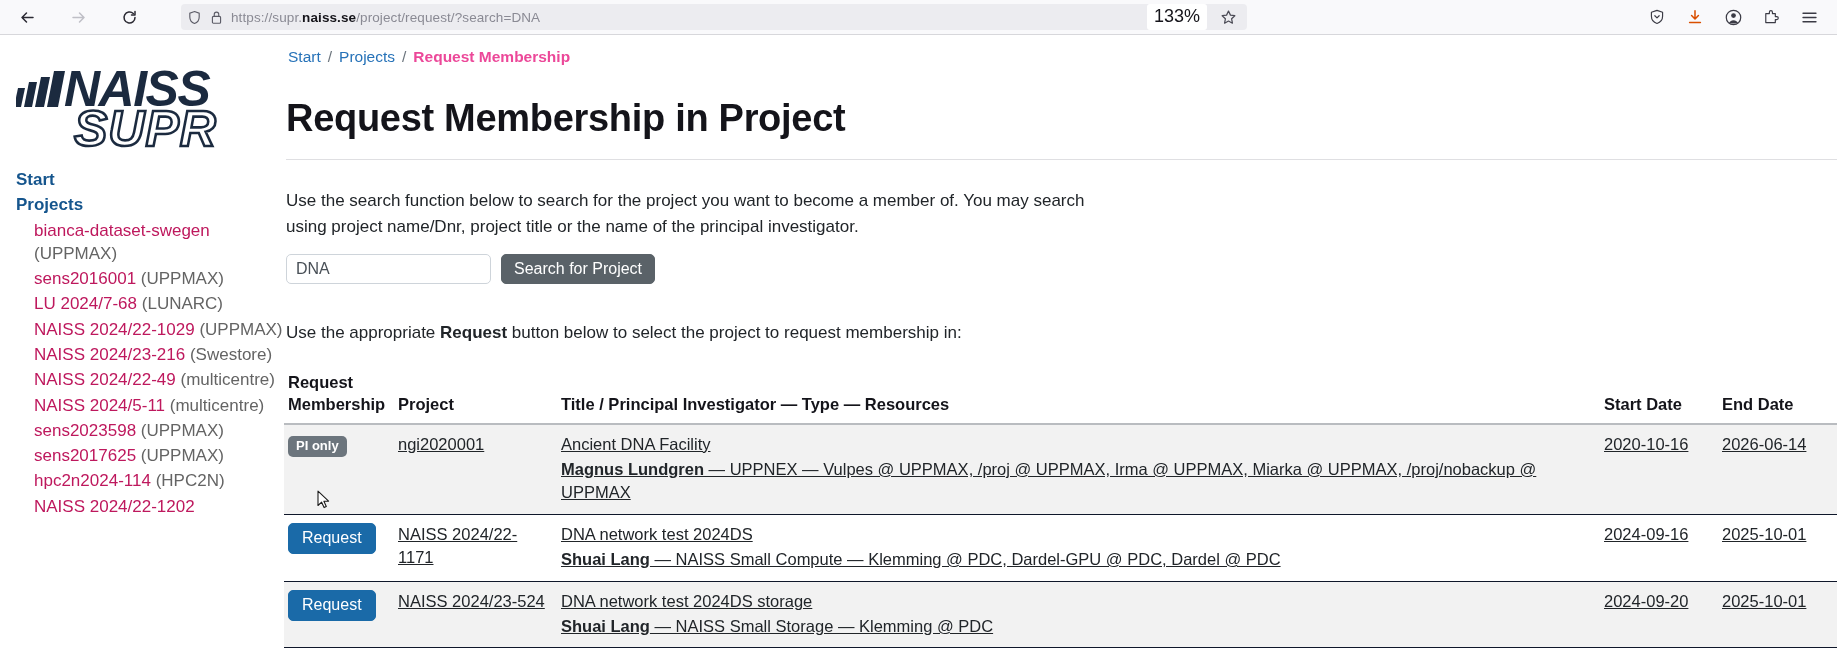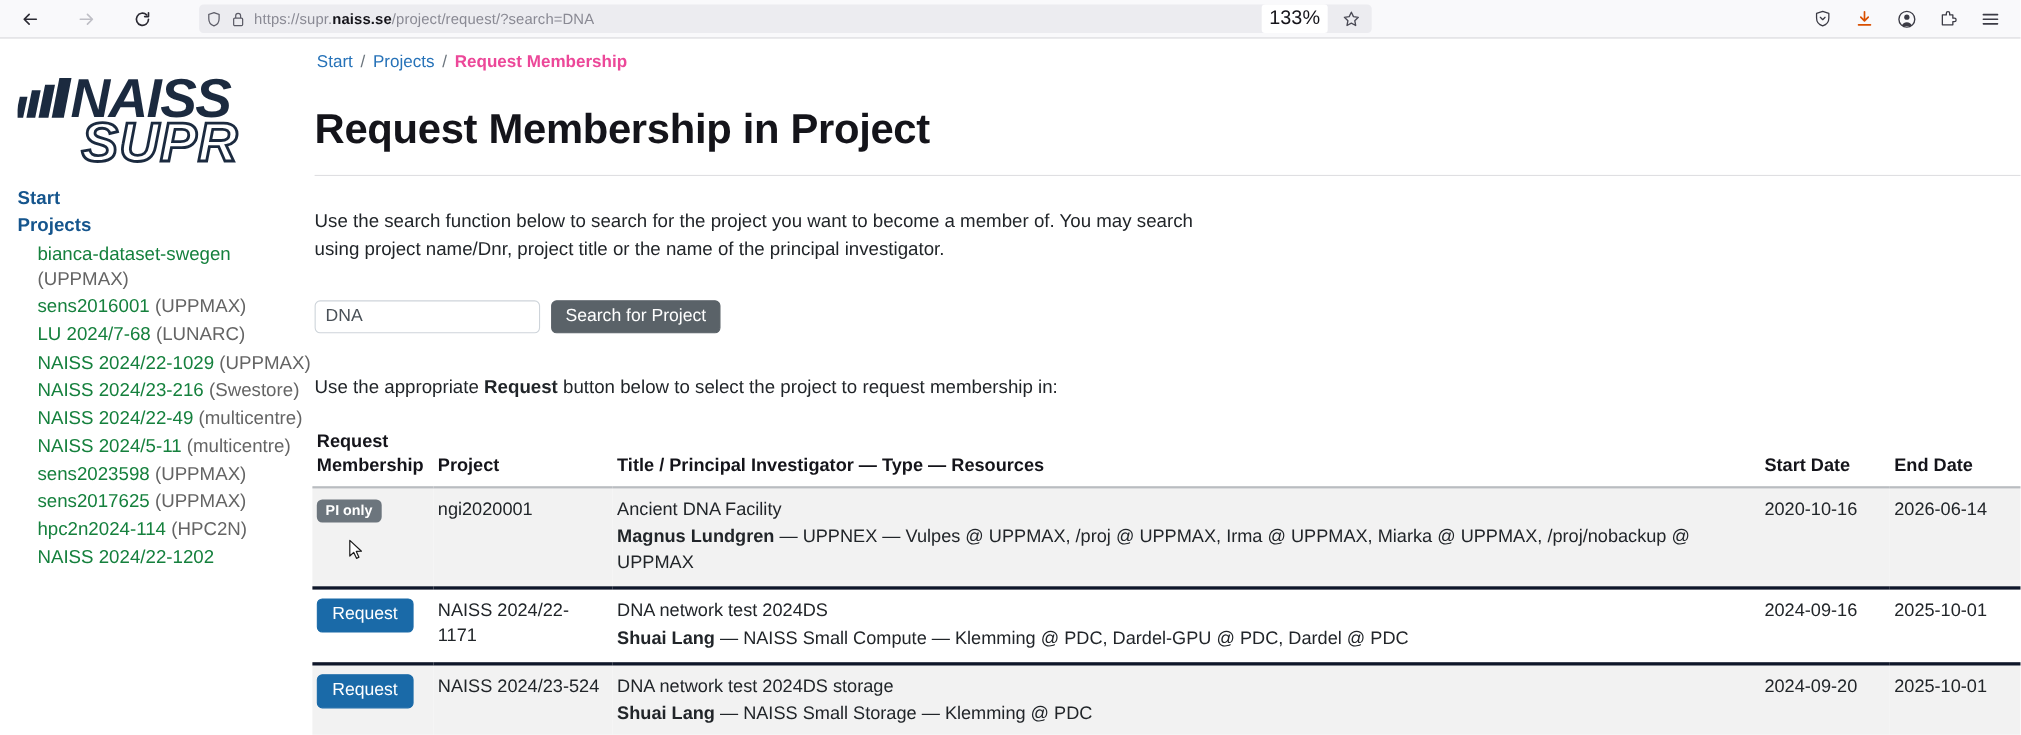--- a/index.html
+++ b/index.html
@@ -105,21 +105,21 @@
     padding: 1px 0 1px 16px;
     line-height: 1.37;
   }
   .nav-top a { color: #15558d; text-decoration: none; }
   .nav-sub {
     font-size: 17px;
     padding: 1px 0 1px 34px;
     line-height: 1.37;
     color: #6c6c6c;
   }
-  .nav-sub a { color: #15803d; text-decoration: none; }
+  .nav-sub a { color: #be185d; text-decoration: none; }
   .nav-sub .ctr { color: #646464; }
 
   
   .main {
     flex: 1;
     padding: 0;
     min-width: 0;
     position: relative;
   }
   .crumbs {
@@ -153,21 +153,21 @@
     line-height: 1.53;
     margin: 28px 0 0 2px;
     max-width: 830px;
   }
   .para b { font-weight: 700; }
 
   .search-row {
     display: flex;
     align-items: center;
     gap: 10px;
-    margin: 33px 0 0 2px;
+    margin: 14px 0 0 2px;
   }
   .search-input {
     width: 205px;
     height: 30px;
     border: 1px solid #ced4da;
     border-radius: 5px;
     font-size: 16px;
     padding: 0 9px;
     color: #495057;
     font-family: "Liberation Sans", sans-serif;
@@ -203,22 +203,23 @@
     vertical-align: bottom;
     font-weight: 700;
     padding: 3px 6px 7px 4px;
     border-bottom: 2px solid #b9bcc0;
     line-height: 1.35;
     color: #14141a;
   }
   table.projects td {
     vertical-align: top;
     padding: 8px 6px 9px 4px;
-    border-bottom: 3px solid #0f172a;
+    border-bottom: 1px solid #0f172a;
     line-height: 1.42;
+    text-decoration: underline;
   }
   tr.row-alt td { background: #f2f2f2; }
   tr.row-plain td { background: #ffffff; }
 
   col.c-req { width: 110px; }
   col.c-proj { width: 163px; }
   col.c-title { width: 1043px; }
   col.c-start { width: 118px; }
   col.c-end { width: 119px; }
 

